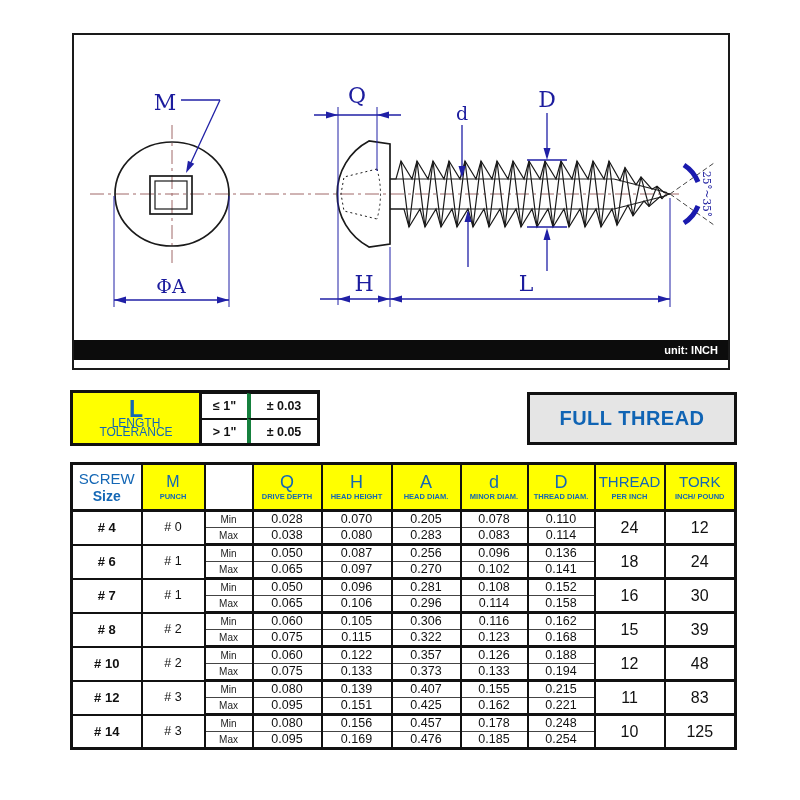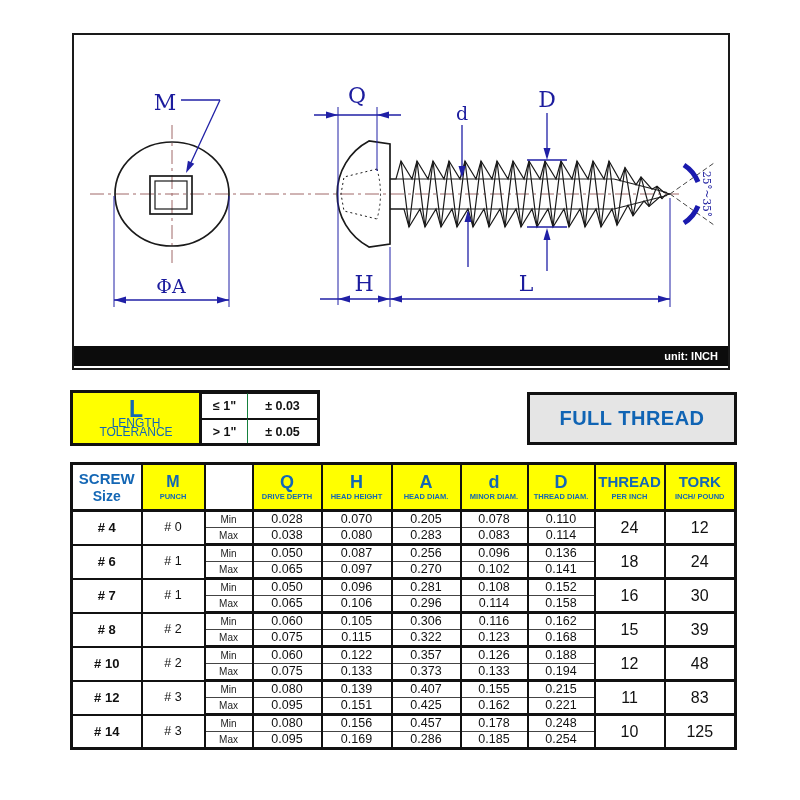--- a/index.html
+++ b/index.html
@@ -3,21 +3,21 @@
 <meta charset="utf-8">
 <style>
   html,body{margin:0;padding:0;background:#fff;}
   .canvas{position:relative;width:800px;height:800px;background:#fff;overflow:hidden;
           font-family:"Liberation Sans",sans-serif;color:#111;}
 
   
   .panel{position:absolute;left:72px;top:33px;width:658px;height:337px;
          border:2px solid #1a1a1a;background:#fff;box-sizing:border-box;}
   .panel svg{display:block;}
-  .unitbar{position:absolute;left:0;right:0;bottom:2px;height:20px;background:#0c0c0c;
+  .unitbar{position:absolute;left:0;right:0;bottom:8px;height:20px;background:#0c0c0c;
            display:flex;align-items:center;justify-content:flex-end;padding-right:10px;box-sizing:border-box;}
   .unitbar span{color:#fff;font-size:11px;font-weight:bold;}
 
   
   .ol{fill:none;stroke:#1a1a1a;stroke-width:1.7;}
   .thin{stroke-width:1.2;}
   .dot{fill:none;stroke:#1a1a1a;stroke-width:1;stroke-dasharray:2 3;}
   .cl{stroke:#a06868;stroke-width:1;fill:none;stroke-dasharray:14 4 3 4;}
   .dim{stroke:#2020a6;stroke-width:1.3;fill:none;}
   .ext{stroke:#2020a6;stroke-width:1;fill:none;}
@@ -31,34 +31,34 @@
   
   .tolbox{position:absolute;left:70px;top:390px;border:3px solid #111;background:#fff;
           display:grid;grid-template-columns:128px 46px 70px;grid-template-rows:25px 25px;}
   .tol-sym{grid-row:1/3;background:#ffff00;border-right:2px solid #111;
            display:flex;flex-direction:column;align-items:center;justify-content:center;}
   .tol-sym .sym{color:#1467b5;font-size:23px;font-weight:bold;line-height:20px;}
   .tol-sym .cap{color:#1467b5;font-size:12px;font-weight:normal;line-height:9px;}
   .tol-cell{display:flex;align-items:center;justify-content:center;font-size:12.5px;font-weight:600;
             border:1px solid #111;border-right:none;border-bottom:none;}
   .tol-cell.r2{border-top:2px solid #111;}
-  .tol-cell.c2{border-left:1px solid #15803d;text-align:right;}
+  .tol-cell.c2{border-left:4px solid #15803d;text-align:right;}
 
   
   .fullthread{position:absolute;left:527px;top:392px;width:210px;height:53px;background:#e5e5e5;
               border:3px solid #111;box-sizing:border-box;display:flex;align-items:center;justify-content:center;}
   .fullthread span{color:#1064b4;font-size:20px;font-weight:bold;letter-spacing:0.5px;}
 
   
   .spec-table{position:absolute;left:70px;top:462px;border-collapse:collapse;table-layout:fixed;
               width:664px;border:3px solid #111;}
   .spec-table th,.spec-table td{border:2px solid #111;padding:0;text-align:center;vertical-align:middle;}
   .spec-table th{height:44px;background:#ffff00;}
   .spec-table th.w{background:#fff;}
-  .h-title{color:#1467b5;font-size:18px;font-weight:bold;line-height:20px;}
+  .h-title{color:#1467b5;font-size:18px;font-weight:normal;line-height:20px;}
   .h-sub{color:#1467b5;font-size:7.5px;font-weight:bold;line-height:10px;}
   th.screw .h-title{font-size:15px;line-height:18px;}
   th.screw .h-sub{font-size:14px;line-height:16px;}
   th.mcol .h-title{font-size:16px;}
   th.thread .h-title,th.tork .h-title{font-size:15px;}
   .spec-table thead th{border-bottom:3px solid #111;}
   .r-min td,.r-max td{height:15px;font-size:12.5px;line-height:15px;}
   .r-min td.mm,.r-min td.val{border-bottom:1px solid #444;}
   .r-max td.mm,.r-max td.val{border-top:1px solid #444;margin-left:10px;}
   .r-max td{border-bottom:3px solid #111;}
@@ -348,20 +348,20 @@
           <td class="val">0.457</td>
           <td class="val">0.178</td>
           <td class="val">0.248</td>
           <td class="tpi" rowspan="2">10</td>
           <td class="tork" rowspan="2">125</td>
         </tr>
         <tr class="r-max">
           <td class="mm">Max</td>
           <td class="val">0.095</td>
           <td class="val">0.169</td>
-          <td class="val">0.286</td>
+          <td class="val">0.476</td>
           <td class="val">0.185</td>
           <td class="val">0.254</td>
         </tr>
       </tbody>
   </table>
 
 </div>
 
 </body></html>

